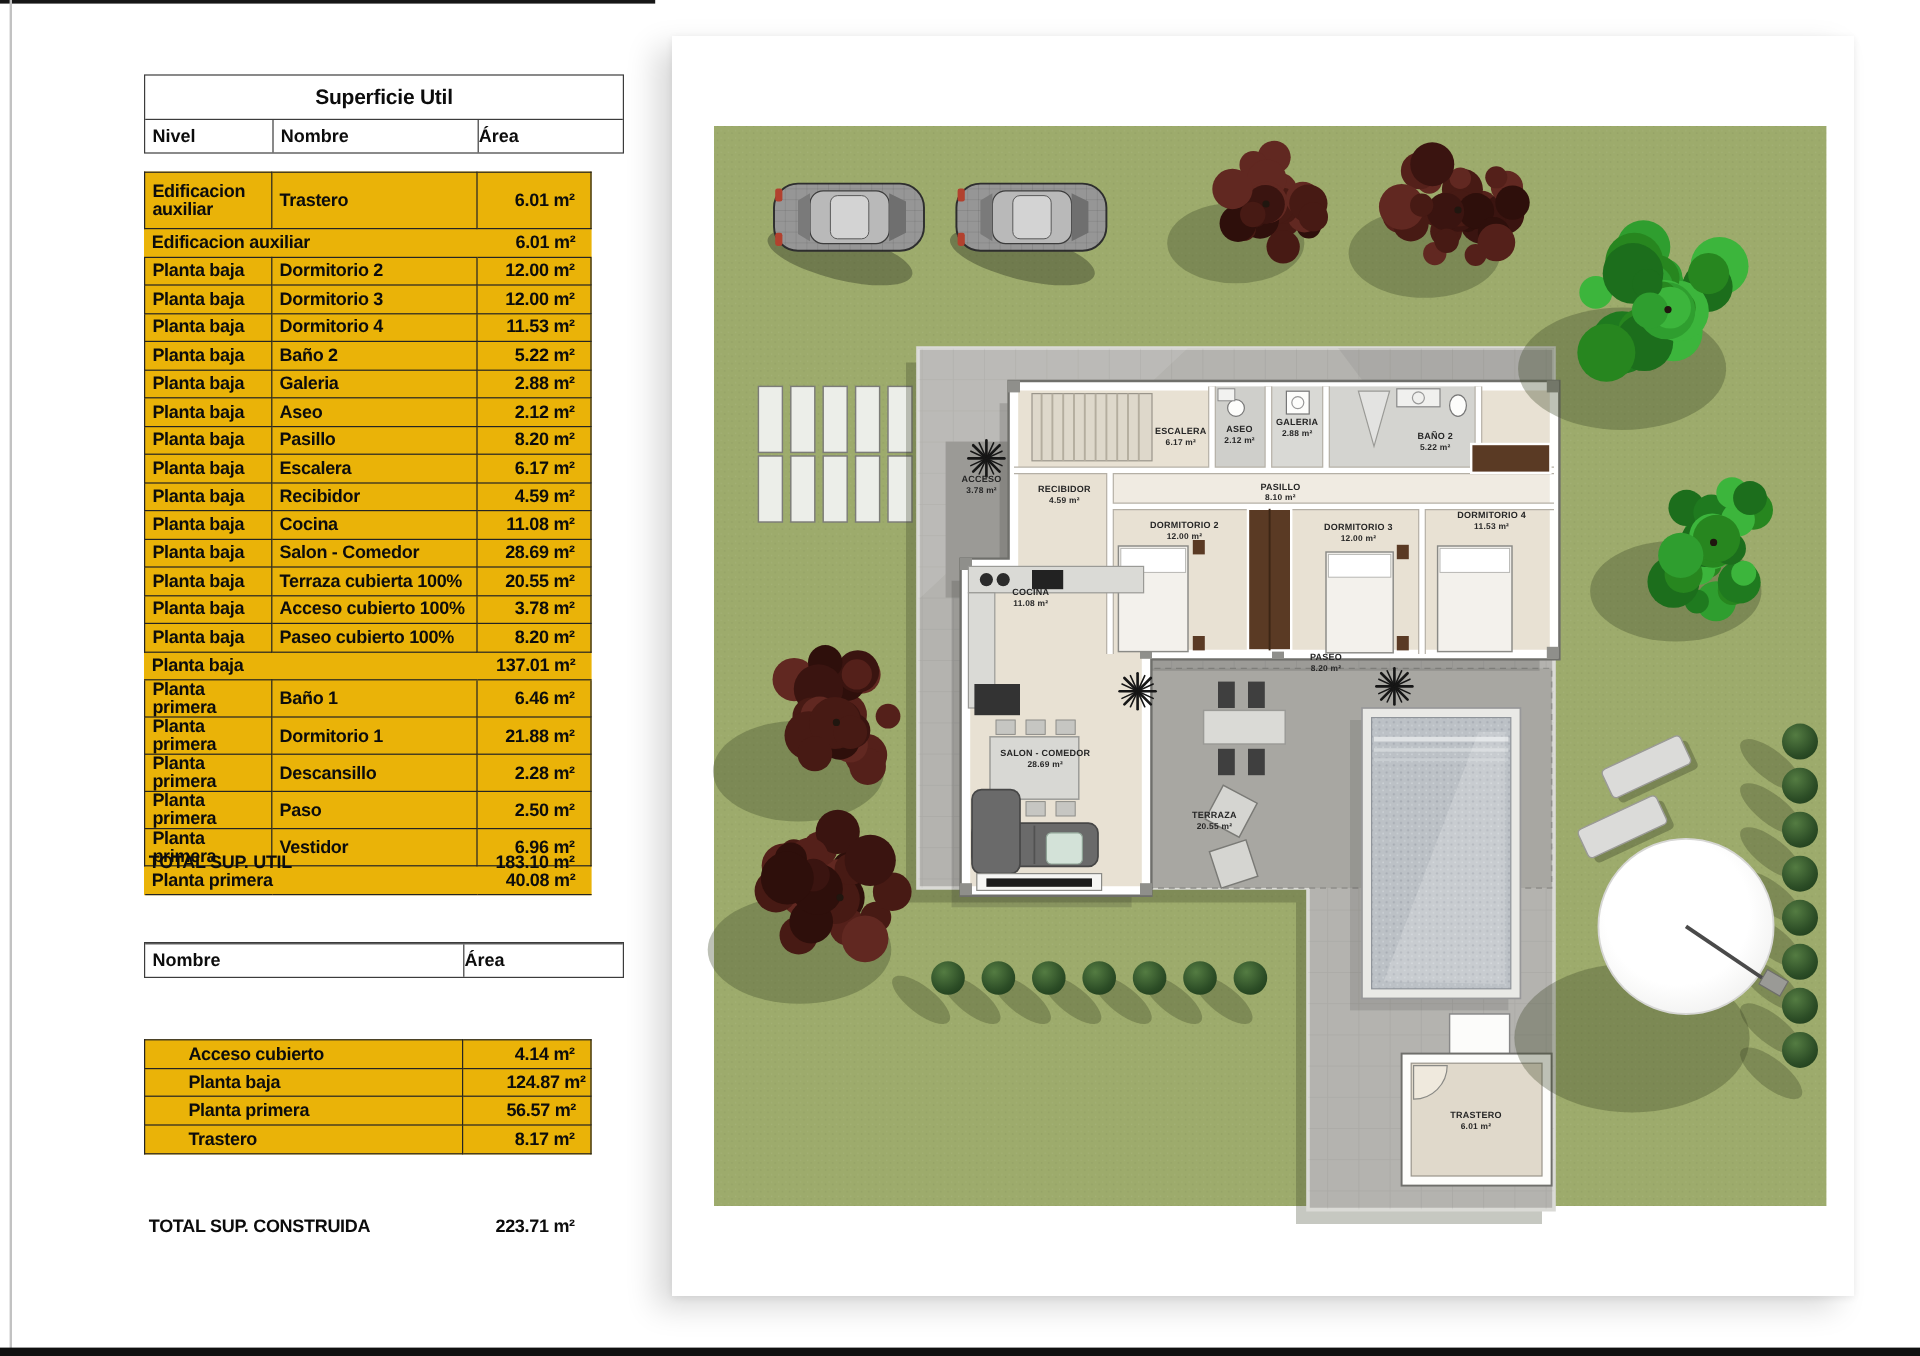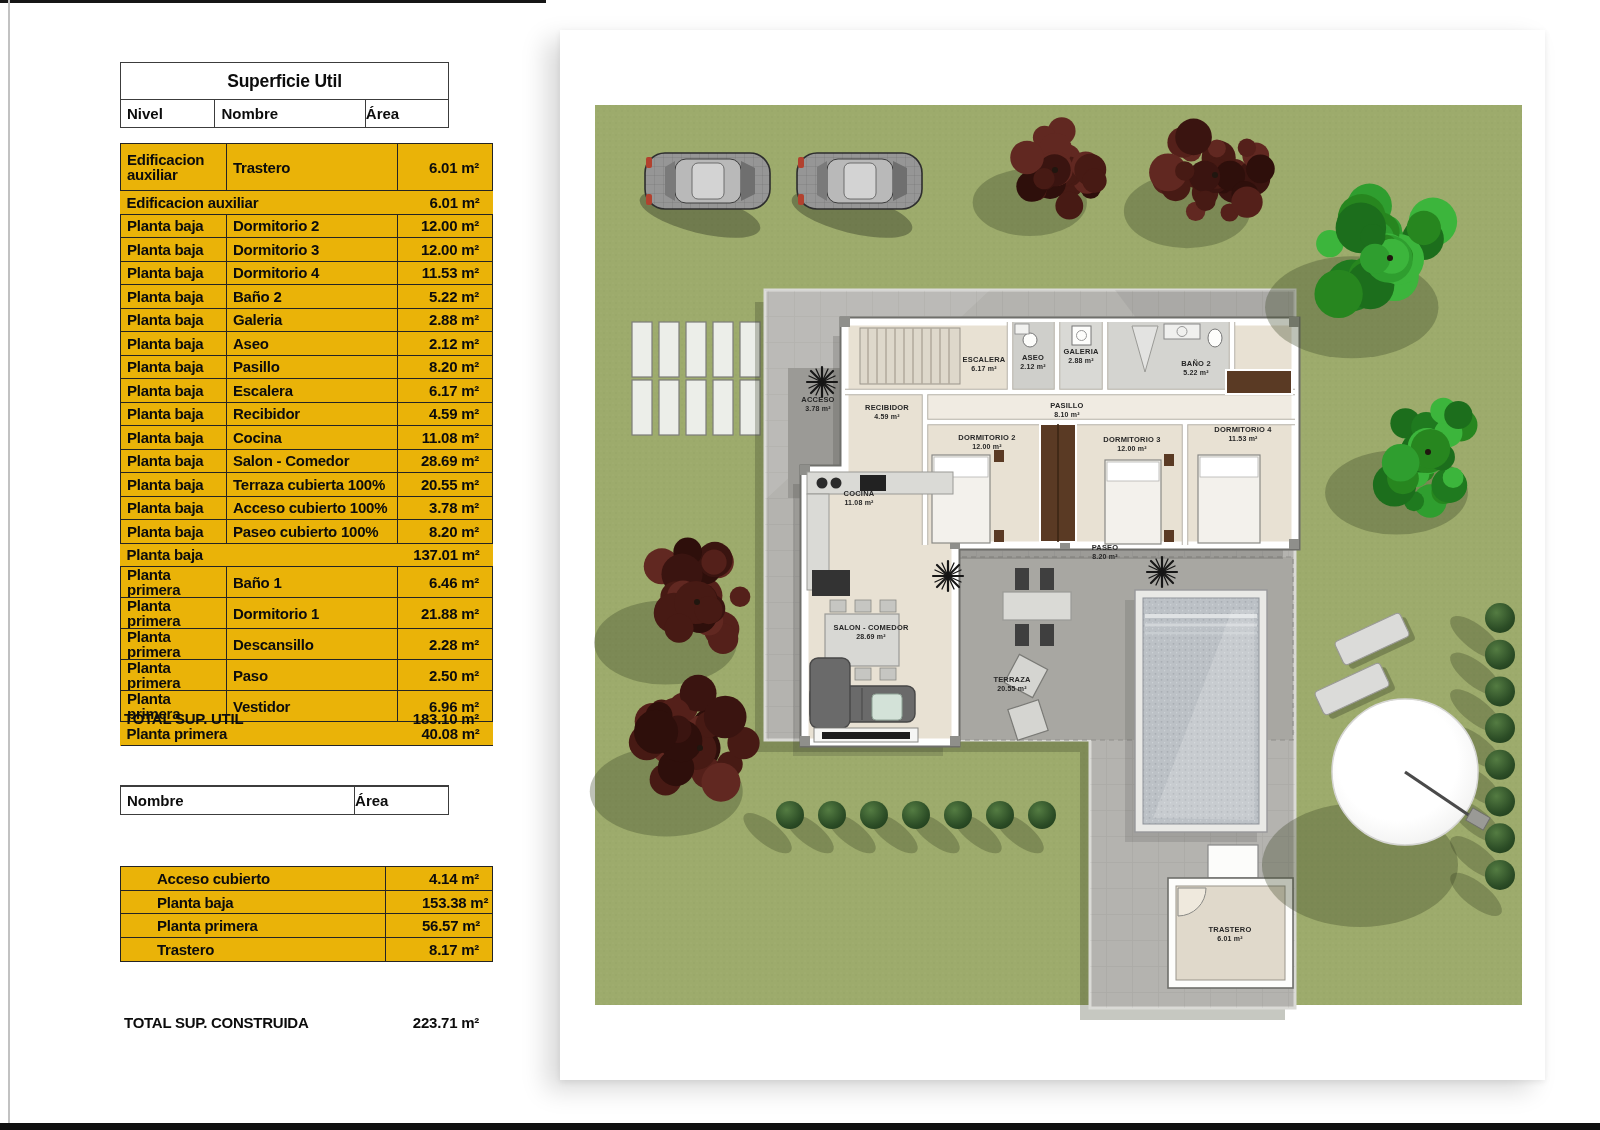--- a/index.html
+++ b/index.html
@@ -6,21 +6,21 @@
   body{
     width:1600px;height:1130px;position:relative;background:#ffffff;
     font-family:"Liberation Sans",sans-serif;overflow:hidden;color:#0c0c0c;
   }
   
   .top-rule{position:absolute;left:0;top:0;width:546px;height:3px;background:#161616;}
   .left-rule{position:absolute;left:8px;top:0;width:2px;height:1130px;background:#c2c2c2;}
   .bottom-rule{position:absolute;left:0;bottom:0;width:1600px;height:7px;background:#101010;}
 
   
-  .hdr-box{position:absolute;left:120px;width:329px;border:1.4px solid #3c3c3c;background:#fff;box-sizing:border-box;}
+  .hdr-box{position:absolute;left:120px;width:400px;border:1.4px solid #3c3c3c;background:#fff;box-sizing:border-box;}
   .hdr-title{height:36px;line-height:36px;text-align:center;font-size:17.5px;font-weight:bold;letter-spacing:-0.2px;}
   .hdr-cols{display:flex;border-top:1.4px solid #3c3c3c;height:27px;line-height:27px;font-weight:bold;font-size:15px;}
   .hdr-cols .c{box-sizing:border-box;padding-left:6px;}
   .hdr-cols .c + .c{border-left:1.4px solid #3c3c3c;}
   .hdr-cols .c.area{text-align:left;padding-left:0;}
   #u-c1{width:106px;} #u-c2{width:171px;} #u-c3{width:95px;}
   #c-c1{width:265px;} #c-c2{width:107px;}
 
   table.tbl{position:absolute;left:120px;border-collapse:collapse;table-layout:fixed;background:#eab308;}
   table.tbl td{
@@ -199,21 +199,21 @@
       <col class="c1">
       <col class="c2">
     </colgroup>
   <tbody id="t2-body">
       <tr>
         <td>Acceso cubierto</td>
         <td class="area">4.14 m²</td>
       </tr>
       <tr>
         <td>Planta baja</td>
-        <td class="area">153.38 m²</td>
+        <td class="area">124.87 m²</td>
       </tr>
       <tr>
         <td>Planta primera</td>
         <td class="area">56.57 m²</td>
       </tr>
       <tr>
         <td>Trastero</td>
         <td class="area">8.17 m²</td>
       </tr>
     </tbody>

